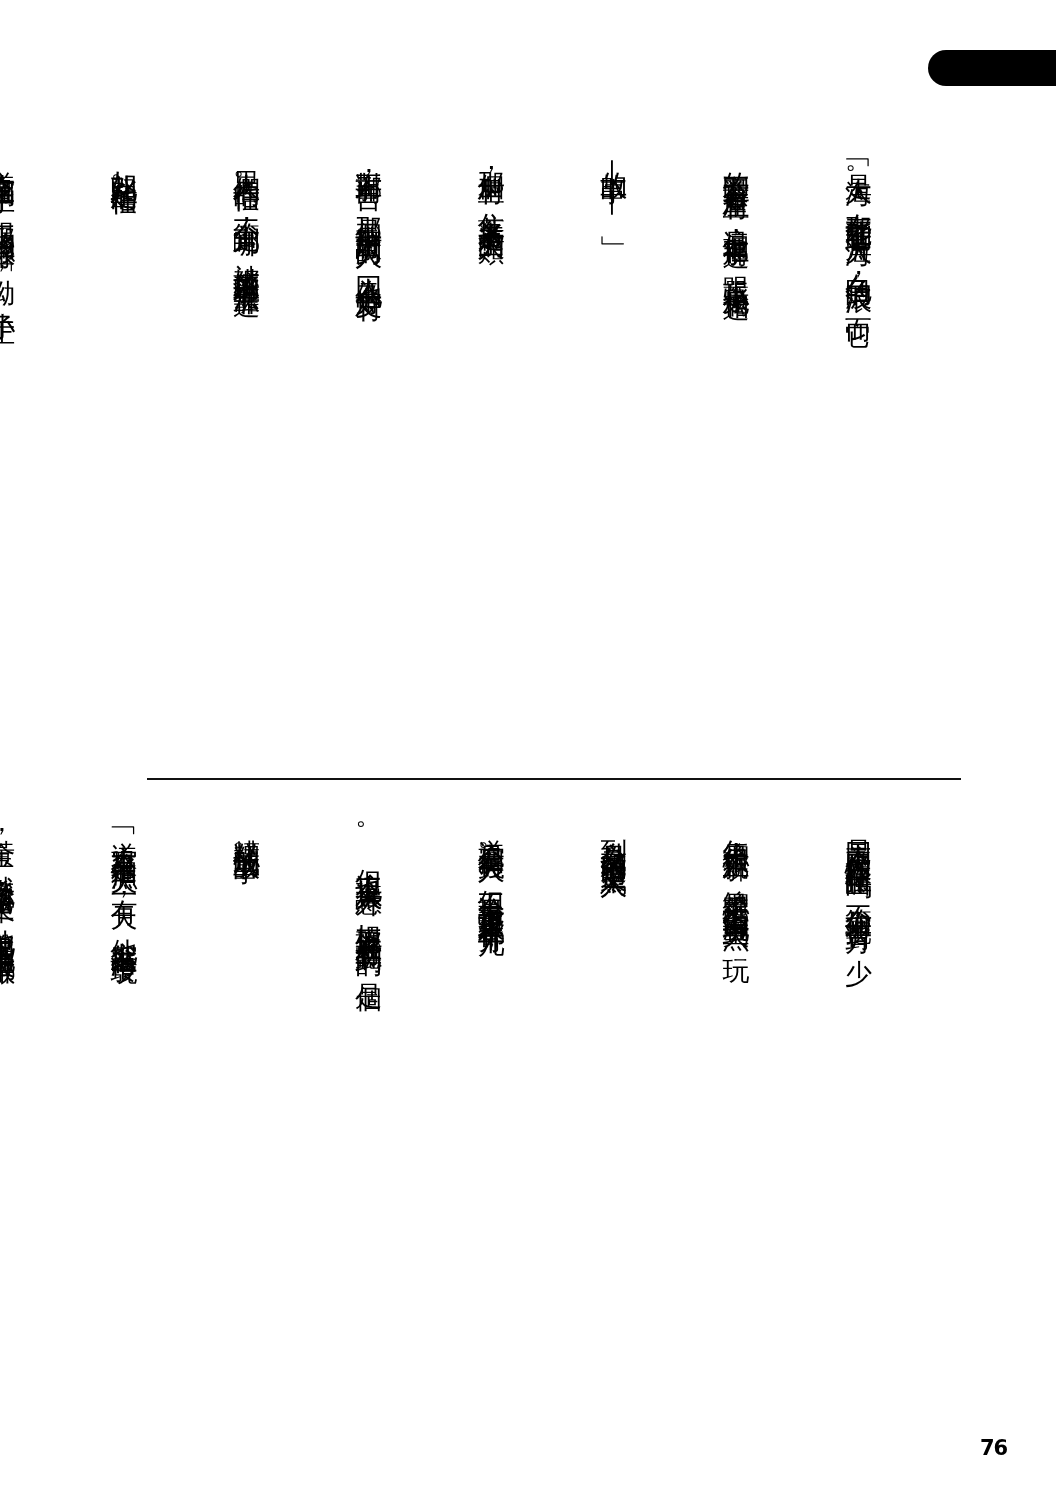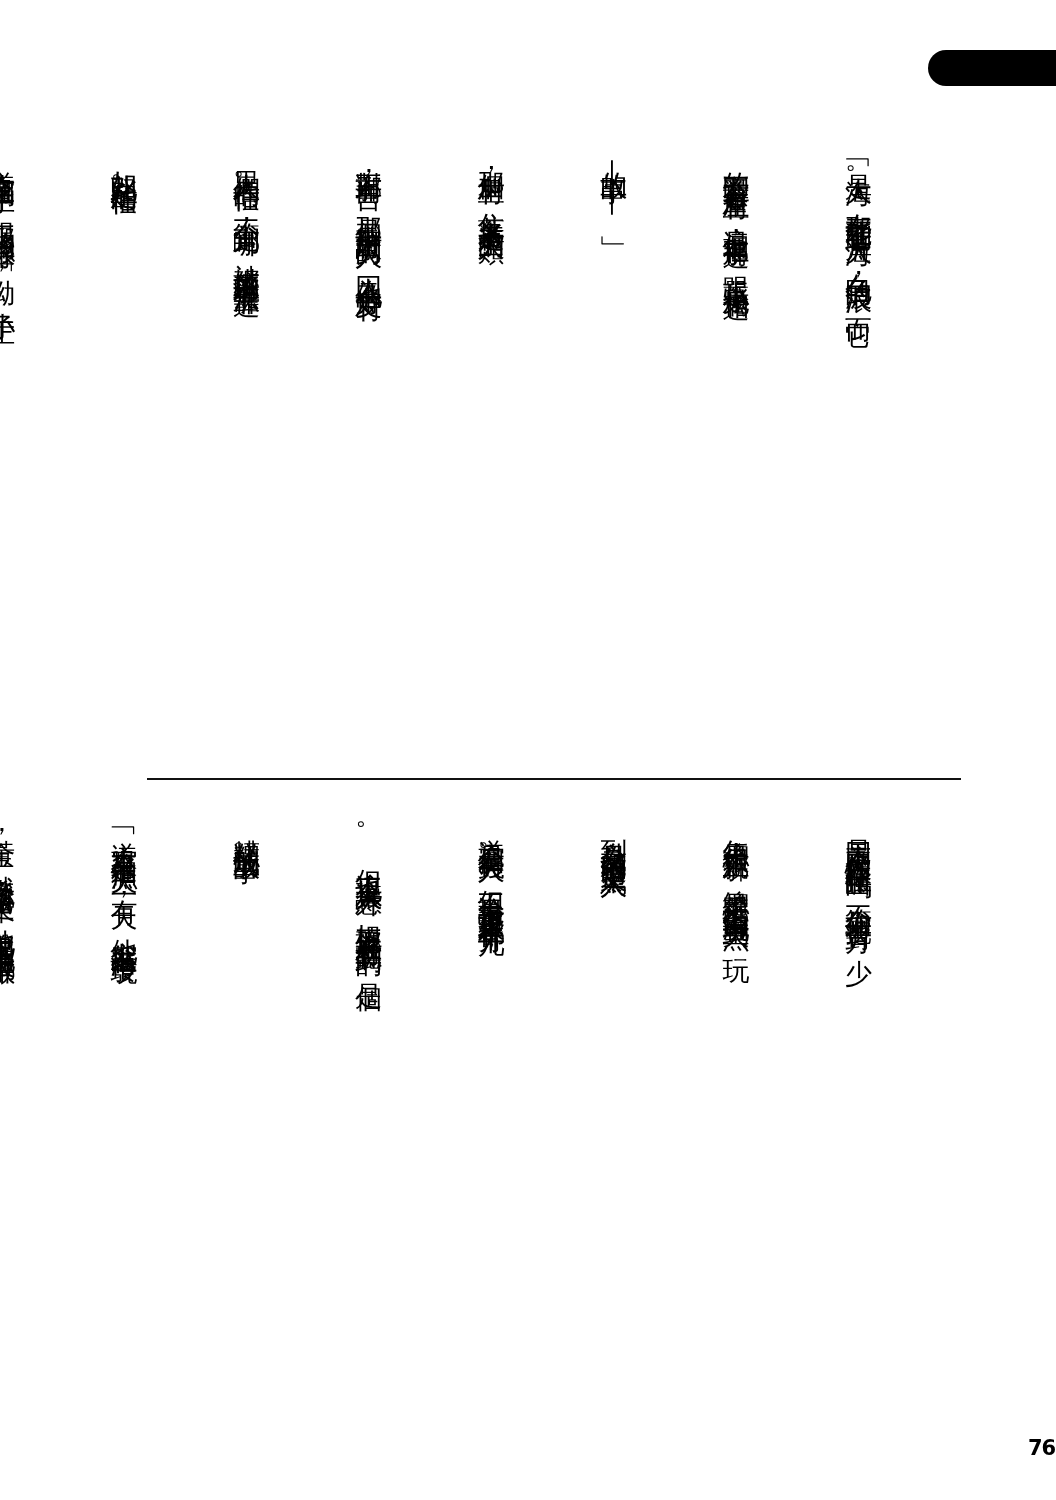--- a/index.html
+++ b/index.html
@@ -35,21 +35,20 @@
     width: 814px; height: 2px;
     background: #111;
   }
   .page-num {
     position: absolute;
     left: 980px; top: 1436px;
     font-family: "DejaVu Sans", sans-serif;
     font-weight: bold;
     font-size: 21px;
     letter-spacing: -1px;
-    margin-left: 48px;
   }
 </style>
 </head>
 <body>
 
 <div class="tab"></div>
 
 <div class="block upper">
   <span class="col">「是大海。在那能看到了一片大海，白色的波浪，而它</span>
   <span class="col">的旁邊有著一座村里。這是個在那邊，跟囂張小鬼相遇</span>

